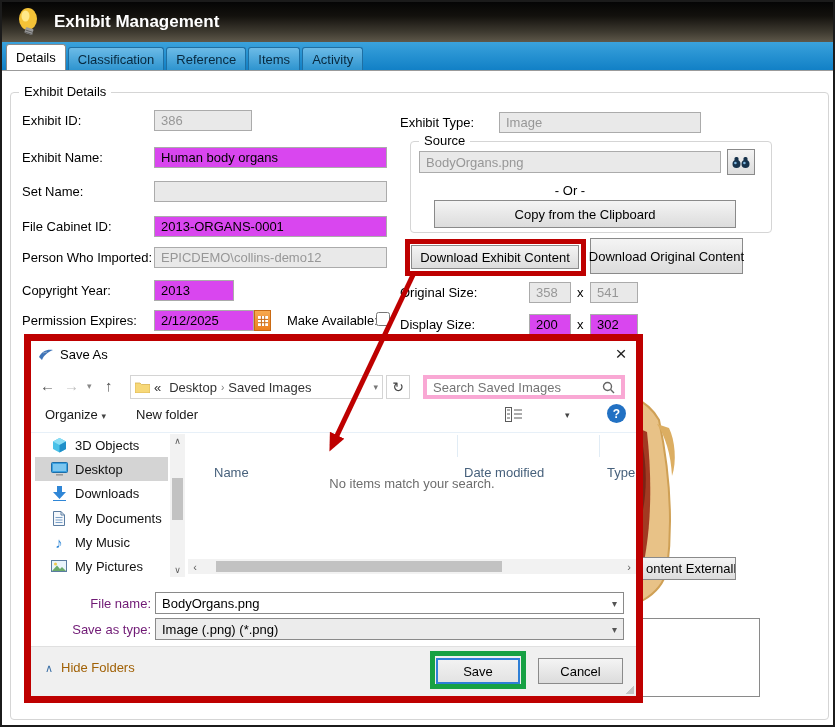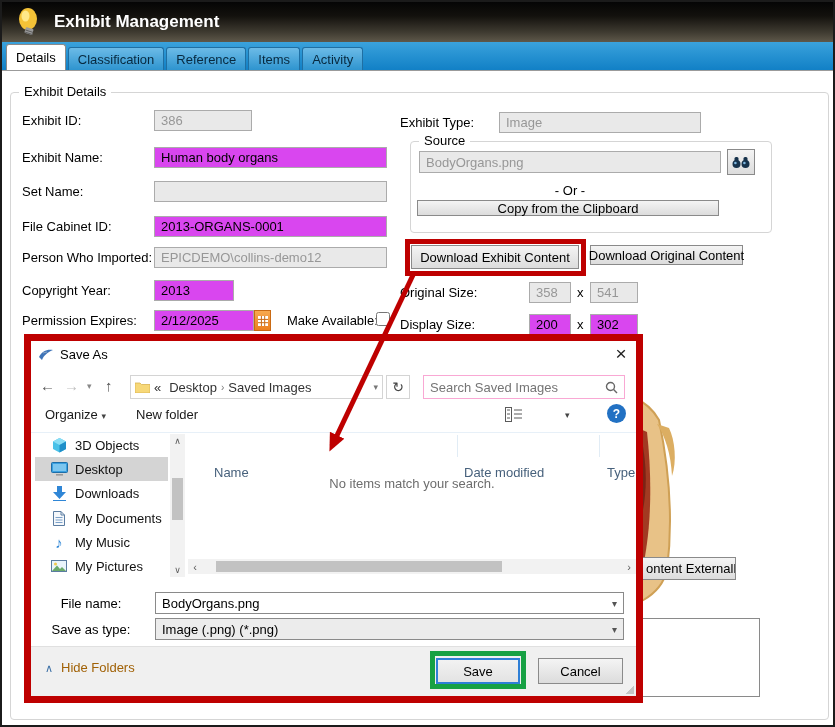--- a/index.html
+++ b/index.html
@@ -44,21 +44,21 @@
   .dlg-title { position:absolute; left:29px; top:6px; font-size:13px; color:#000; }
   .close-x { position:absolute; left:578px; top:2px; width:24px; height:22px; display:flex; align-items:center;
     justify-content:center; font-size:19px; color:#222; cursor:default; }
   .navglyph { position:absolute; font-size:15px; color:#555; top:36px; }
   .addr { position:absolute; left:99px; top:34px; width:253px; height:24px; border:1px solid #d4d4d4;
     display:flex; align-items:center; padding:0 4px; color:#333; }
   .addr .crumb { margin:0 4px; white-space:nowrap; }
   .small-chev { color:#777; font-size:10px; }
   .refresh { position:absolute; left:355px; top:34px; width:24px; height:24px; border:1px solid #d4d4d4;
     display:flex; align-items:center; justify-content:center; color:#444; font-size:14px; }
-  .searchbox { position:absolute; left:392px; top:34px; width:202px; height:24px; border:1px solid #f9a8d4;
+  .searchbox { position:absolute; left:392px; top:34px; width:202px; height:24px; border:4px solid #f9a8d4;
     display:flex; align-items:center; padding:0 6px; }
   .searchbox input { border:none; outline:none; flex:1; font-size:13px; font-family:"Liberation Sans",sans-serif; color:#444; min-width:0; }
   .cmdbar-item { position:absolute; top:66px; font-size:13px; color:#1a1a1a; white-space:nowrap; }
   .help-circle { position:absolute; left:576px; top:63px; width:19px; height:19px; border-radius:50%;
     background:#2271c3; color:#fff; font-weight:bold; font-size:12px; display:flex; align-items:center; justify-content:center; }
   .sep-line { position:absolute; left:0; width:605px; height:1px; background:#e7f0f8; }
   .side-item { position:absolute; left:4px; width:133px; height:24px; display:flex; align-items:center; font-size:13px; color:#111; }
   .side-item.selected { background:#d4d4d4; }
   .side-item .ic { width:20px; margin-left:14px; margin-right:6px; display:flex; justify-content:center; }
   .colhead { position:absolute; top:96px; font-size:13px; color:#47617c; white-space:nowrap;margin-top:28px; }
@@ -71,21 +71,21 @@
   .hsb .thumb { position:absolute; top:2px; height:11px; background:#c2c2c2; }
   .combo { position:absolute; height:22px; border:1px solid #8a8a8a; background:#fff; display:flex; align-items:center; }
   .combo .chev { margin-left:auto; color:#555; font-size:10px; padding-right:6px; }
   .combo input { border:none; outline:none; flex:1; font-size:13px; font-family:"Liberation Sans",sans-serif; padding-left:6px; min-width:0; background:transparent; }
   .combo.gray { background:#ececec; }
   .combo .val { padding-left:6px; }
   .dlg-bottom { position:absolute; left:0; top:305px; width:605px; height:50px; background:#f0f0f0; border-top:1px solid #e0e0e0; }
   .grip { position:absolute; right:2px; bottom:2px; width:8px; height:8px;
     background:linear-gradient(135deg, transparent 50%, #b9b9b9 50%); opacity:.8; }
 
-  .r-lbl { position:absolute; text-align:center; font-size:13px; color:#000000; }
+  .r-lbl { position:absolute; text-align:right; font-size:13px; color:#701a75; }
   svg { display:block; }
 </style>
 </head>
 <body>
 
 <div class="app">
 
   <div class="titlebar">
     <span class="bulb">
       <svg width="26" height="30" viewBox="0 0 26 30">
@@ -163,26 +163,26 @@
       <svg width="18" height="13" viewBox="0 0 18 13">
         <circle cx="4.5" cy="8" r="4" fill="#16324c"></circle>
         <circle cx="13.5" cy="8" r="4" fill="#16324c"></circle>
         <rect x="2.5" y="1" width="4" height="5" rx="1.5" fill="#16324c"></rect>
         <rect x="11.5" y="1" width="4" height="5" rx="1.5" fill="#16324c"></rect>
         <circle cx="3.4" cy="7" r="1.3" fill="#7fb7e0"></circle>
         <circle cx="12.4" cy="7" r="1.3" fill="#7fb7e0"></circle>
       </svg>
     </div>
     <div class="lbl" style="left:8px; top:41px; width:302px; text-align:center; position:absolute;">- Or -</div>
-    <div class="btn" style="left:6px; top:58px; width:302px; height:16px;">Copy from the Clipboard</div>
+    <div class="btn" style="left:23px; top:58px; width:302px; height:28px;">Copy from the Clipboard</div>
   </div>
 
   <div class="btn" style="left:409px; top:243px; width:168px; height:24px; z-index:6;">Download Exhibit Content</div>
   <div class="hl-red" style="left:403px; top:237px; width:181px; height:37px;"></div>
-  <div class="btn" style="left:588px; top:243px; width:153px; height:20px;">Download Original Content</div>
+  <div class="btn" style="left:588px; top:236px; width:153px; height:36px;">Download Original Content</div>
 
   <div class="lbl" style="left:398px; top:283px;">Original Size:</div>
   <input class="inp dis" style="left: 527px; top: 280px; width: 42px;" disabled="" value="358">
   <div class="lbl" style="left:575px; top:283px;">x</div>
   <input class="inp dis" style="left: 588px; top: 280px; width: 48px;" disabled="" value="541">
 
   <div class="lbl" style="left:398px; top:315px;">Display Size:</div>
   <input class="inp" style="left: 527px; top: 312px; width: 42px;" value="200">
   <div class="lbl" style="left:575px; top:315px;">x</div>
   <input class="inp" style="left: 588px; top: 312px; width: 48px;" value="302">

